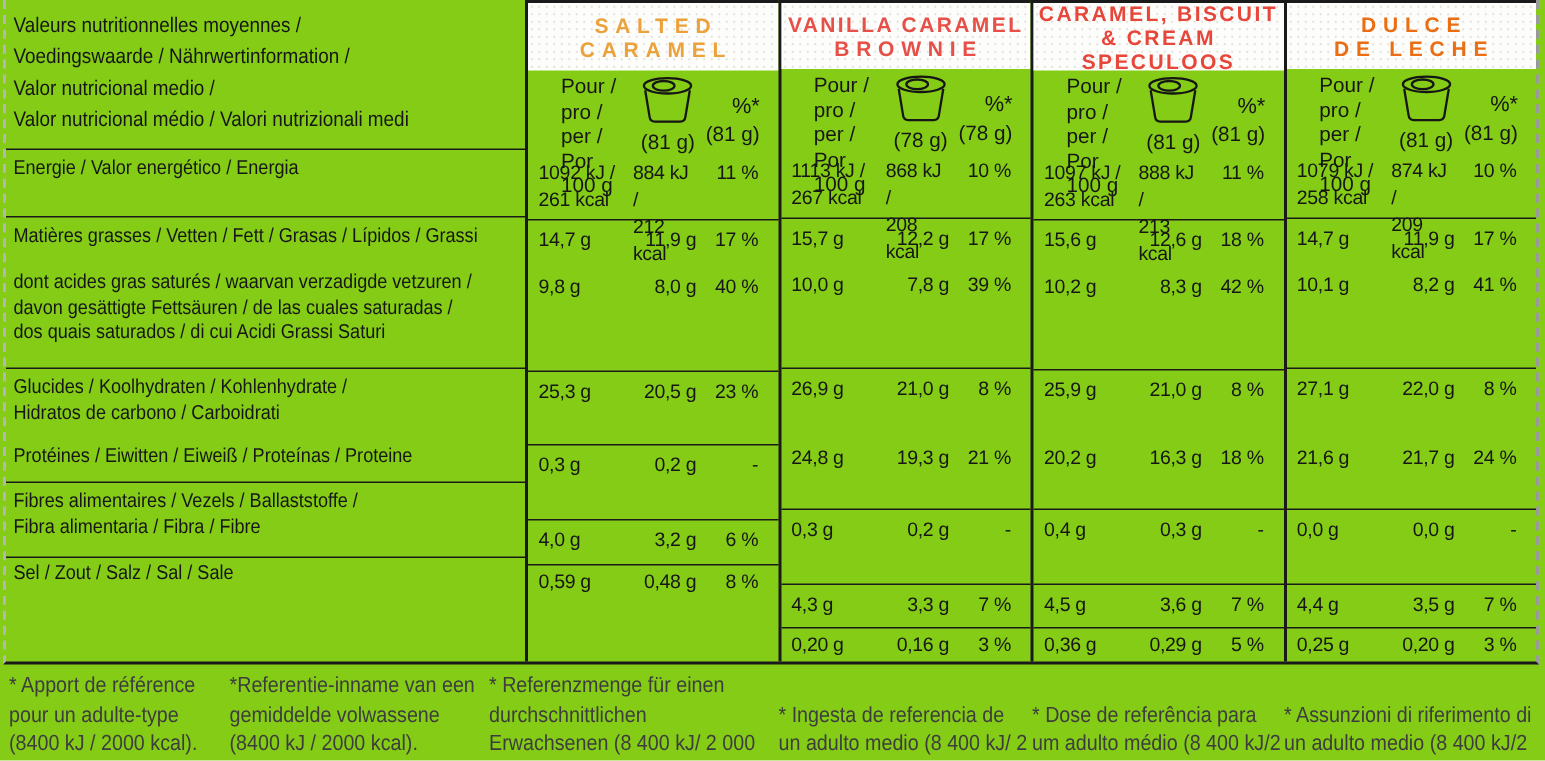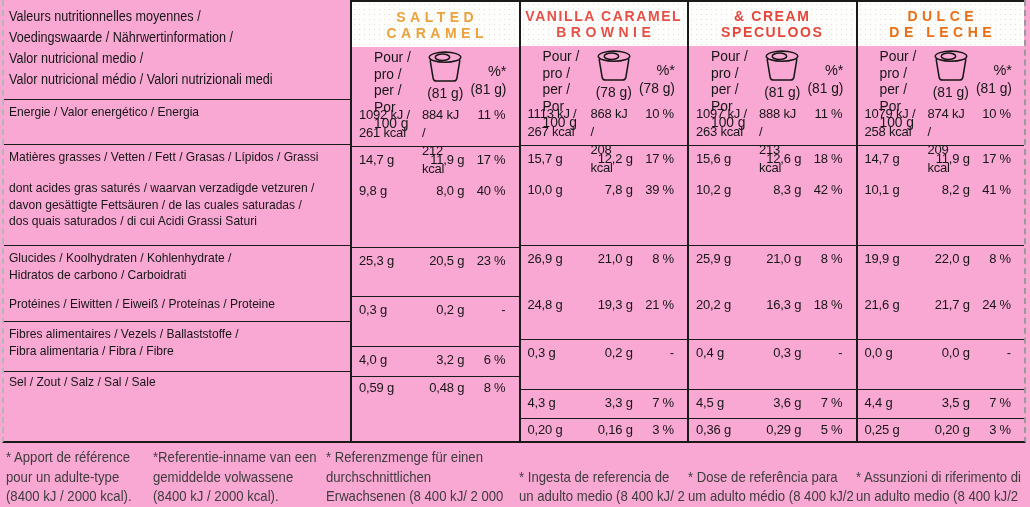--- a/index.html
+++ b/index.html
@@ -2,21 +2,21 @@
 <html><head>
 <meta charset="utf-8">
 <style>
   * { box-sizing: border-box; margin: 0; padding: 0; }
   html,body { background:#ffffff; }
   body {
     width:1030px; height:507px; overflow:hidden;
     font-family:"Liberation Sans", sans-serif;
     color:#161616;
   }
-  .sheet { position:relative; width:1030px; height:507px; background:#f9a8d4; }
+  .sheet { position:relative; width:1030px; height:507px; background:#84cc16; }
 
   .table {
     display:flex; margin-left:2px; width:1024px; height:443px;
     border-bottom:2px solid #1a1a1a;
     border-right:2px dashed #9a9a9a;
     border-left:2px dashed #b5b5b5;
   }
   .labels-col { width:346px; flex:none; display:flex; flex-direction:column; }
   .flavor-cols { flex:1; display:flex; }
   .flavor-col { flex:1; display:flex; flex-direction:column; border-left:2px solid #1a1a1a; border-top:2px solid #1a1a1a; }
@@ -213,20 +213,21 @@
             <div class="c3"><span class="ml">7 %</span></div>
           </div>
           <div class="vrow rh-salt">
             <div class="c1"><span class="ml">0,20 g</span></div>
             <div class="c2"><span class="ml">0,16 g</span></div>
             <div class="c3"><span class="ml">3 %</span></div>
           </div>
         </div>
         <div class="flavor-col">
           <div class="flavor-name" style="color: rgb(231, 70, 58);">
+            <span class="nline">CARAMEL, BISCUIT</span>
             <span class="nline">&amp; CREAM SPECULOOS</span>
           </div>
           <div class="subhead">
             <span class="pour pre">Pour / pro /
 per / Por
 100 g</span>
             <div class="cupcell">
               <span><svg width="38" height="34" viewBox="0 0 44 40" fill="none" stroke="#161616" stroke-width="1.8">
                   <path d="M4.5 12 L8 33 Q8.5 36.5 12 36.5 L32 36.5 Q35.5 36.5 36 33 L39.5 12"></path>
                   <ellipse cx="22" cy="8.5" rx="18.5" ry="6"></ellipse>
@@ -315,21 +316,21 @@
             <div class="c1"><span class="ml">14,7 g</span></div>
             <div class="c2"><span class="ml">11,9 g</span></div>
             <div class="c3"><span class="ml">17 %</span></div>
           </div>
           <div class="vrow rh-saturated-fat hline">
             <div class="c1"><span class="ml">10,1 g</span></div>
             <div class="c2"><span class="ml">8,2 g</span></div>
             <div class="c3"><span class="ml">41 %</span></div>
           </div>
           <div class="vrow rh-carbohydrates">
-            <div class="c1"><span class="ml">19,9 g</span></div>
+            <div class="c1"><span class="ml">27,1 g</span></div>
             <div class="c2"><span class="ml">22,0 g</span></div>
             <div class="c3"><span class="ml">8 %</span></div>
           </div>
           <div class="vrow rh-sugars hline">
             <div class="c1"><span class="ml">21,6 g</span></div>
             <div class="c2"><span class="ml">21,7 g</span></div>
             <div class="c3"><span class="ml">24 %</span></div>
           </div>
           <div class="vrow rh-fibre hline">
             <div class="c1"><span class="ml">0,0 g</span></div>

